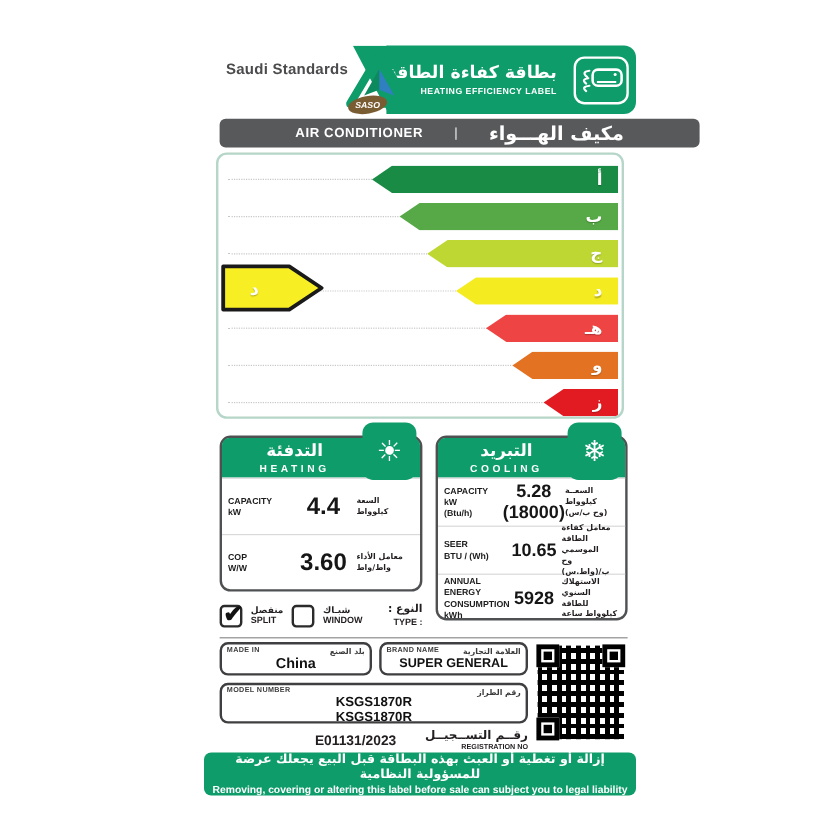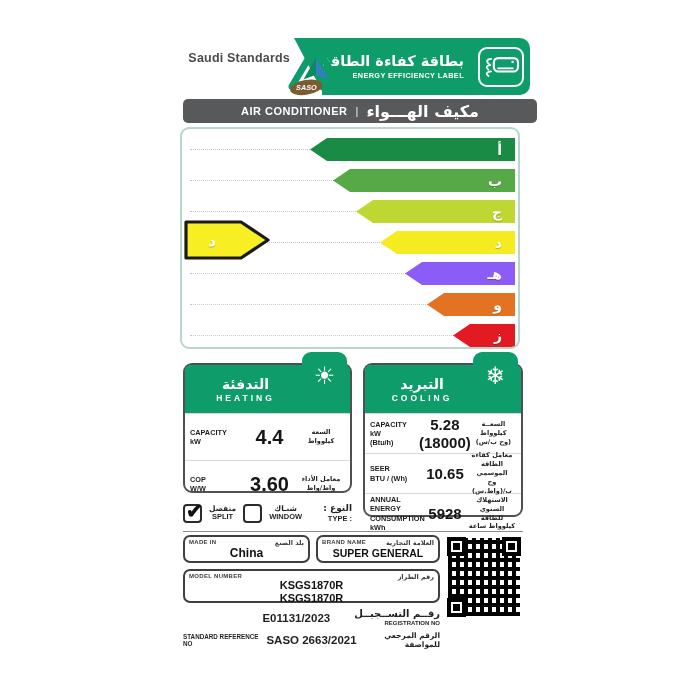--- a/index.html
+++ b/index.html
@@ -18,22 +18,22 @@
   .banner{position:absolute;left:152px;top:0;width:208px;height:57px;background:#0f9c6b;
     border-radius:0 10px 10px 0;display:flex;align-items:center;justify-content:flex-end}
   .banner-text{text-align:right;color:#fff;margin-right:8px}
   .banner-ar{font-size:14.5px;font-weight:bold}
   .banner-en{font-size:7.3px;font-weight:bold;letter-spacing:.4px;margin-top:2px}
   .ac-box{width:46px;height:40px;border:2px solid #fff;border-radius:9px;margin:0 6px 0 6px;
     display:flex;align-items:center;justify-content:center;flex:none}
   .saso-logo{position:absolute;left:116px;top:3px;width:60px;height:56px}
 
   
-  .product-bar{position:absolute;left:13px;top:61px;width:354px;height:24px;background:#58595b;
-    border-radius:5px;display:flex;align-items:center;justify-content:center;gap:8px;color:#fff}
+  .product-bar{position:absolute;left:13px;top:61px;width:400px;height:24px;background:#58595b;
+    border-radius:5px;display:flex;align-items:center;justify-content:center;gap:26px;color:#fff}
   .pb-en{font-size:11px;font-weight:bold;letter-spacing:.5px}
   .pb-div{font-size:11px;opacity:.9}
   .pb-ar{font-size:16px;font-weight:bold}
 
   
   .scale-box{position:absolute;left:10px;top:89px;width:340px;height:222px;background:#fff;
     border:2px solid #b5d6c8;border-radius:9px;padding-top:5px;overflow:hidden}
   .grade-row{position:relative;height:31px}
   .leader{position:absolute;left:8px;right:8px;top:15px;border-top:1.6px dotted #c7c7c7}
   .grade-arrow{position:absolute;right:3px;top:4px;height:23px;display:flex;align-items:center;
@@ -41,48 +41,48 @@
     clip-path:polygon(0 50%,17px 0,100% 0,100% 100%,17px 100%)}
   .grade-letter{color:#fff;font-weight:bold;font-size:14px;font-family:"DejaVu Sans",sans-serif;
     text-shadow:0 1px 1px rgba(0,0,0,.25)}
   .indicator{position:absolute;left:14px;top:181px;width:88px;height:42px}
 
   
   .panel{position:absolute;background:#fff;border:2px solid #4f5052;border-radius:9px}
   .panel-tab{position:absolute;top:-13px;width:45px;height:48px;background:#0f9c6b;border-radius:9px;
     display:flex;align-items:center;justify-content:center}
   .tab-glyph{color:#fff;font-size:24px;font-family:"DejaVu Sans",sans-serif;line-height:1}
-  .panel-head{height:48px;background:#0f9c6b;border-radius:6px 6px 0 0;color:#fff;
+  .panel-head{height:33px;background:#0f9c6b;border-radius:6px 6px 0 0;color:#fff;
     display:flex;flex-direction:column;align-items:center;justify-content:center}
   .ph-ar{font-size:14px;font-weight:bold}
   .ph-en{font-size:8.5px;font-weight:bold;letter-spacing:3px;margin-top:1px}
   .heat{left:13px;top:325px;width:169px;height:130px}
   .heat .panel-tab{right:3px}
   .heat .panel-head{padding-right:44px}
   .cool{left:193px;top:325px;width:160px;height:154px}
   .cool .panel-tab{right:3px}
   .cool .panel-head{padding-right:42px}
   .prow{display:flex;align-items:center;padding:0 5px;border-top:1px solid #d9d9d9}
   .prow:first-of-type{border-top:none}
   .heat .prow{height:47px}
   .cool .prow{height:40px}
   .elab{width:52px;font-size:7.3px;font-weight:bold;line-height:1.25;color:#1c1c1c}
   .pval{flex:1;text-align:center;font-weight:bold;color:#161616}
   .heat .pval{font-size:20px}
   .cool .pval{font-size:15px;line-height:1.15}
-  .alab{width:48px;font-size:6.6px;font-weight:bold;text-align:center;line-height:1.35;
+  .alab{width:48px;font-size:6.6px;font-weight:bold;text-align:left;line-height:1.35;
     font-family:"DejaVu Sans",sans-serif;direction:rtl}
 
   
   .type-row{position:absolute;left:13px;top:461px;width:169px;height:28px;display:flex;
     align-items:center;gap:7px}
   .cb{width:19px;height:19px;border:2px solid #2b2b2b;border-radius:4px;background:#fff;
     position:relative;flex:none}
   .check{position:absolute;left:1px;top:-7px;font-size:20px;font-weight:bold;color:#111}
-  .cb-lab{text-align:center;line-height:1.1}
+  .cb-lab{text-align:left;line-height:1.1}
   .cb-ar{font-size:7.5px;font-weight:bold}
   .cb-en{font-size:7.5px;font-weight:bold}
   .type-lab{margin-left:auto;text-align:right;line-height:1.2}
   .type-ar{font-size:9px;font-weight:bold}
   .type-en{font-size:7.5px;font-weight:bold}
 
   .hline{position:absolute;left:13px;top:493px;width:340px;border-top:1.5px solid #8d8d8d}
 
   
   .ibox{position:absolute;border:2px solid #3f3f41;border-radius:7px;background:#fff}
@@ -135,21 +135,21 @@
   <div class="label">
 
     <div class="org">
       <div class="org-en">Saudi Standards</div>
     </div>
 
     <div class="banner-wedge"></div>
     <div class="banner">
       <div class="banner-text">
         <div class="banner-ar ar">بطاقة كفاءة الطاقة</div>
-        <div class="banner-en">ENERGY EFFICIENCY LABEL</div>
+        <div class="banner-en">HEATING EFFICIENCY LABEL</div>
       </div>
       <div class="ac-box">
         <svg width="40" height="34" viewBox="0 0 44 38">
           <rect x="14" y="9" width="27" height="15" rx="5" fill="none" stroke="#fff" stroke-width="2.4"></rect>
           <line x1="18" y1="20.5" x2="36" y2="20.5" stroke="#fff" stroke-width="2"></line>
           <circle cx="35" cy="13.5" r="1.4" fill="#fff"></circle>
           <path d="M11 10 q-8 1 -2 6" stroke="#fff" stroke-width="2" fill="none" stroke-linecap="round"></path>
           <path d="M10 17 q-7 1 -2 5" stroke="#fff" stroke-width="2" fill="none" stroke-linecap="round"></path>
           <path d="M11 24 q-8 1 -3 5" stroke="#fff" stroke-width="2" fill="none" stroke-linecap="round"></path>
         </svg>
@@ -190,21 +190,21 @@
         </div>
       </div>
       <div class="grade-row">
         <div class="leader"></div>
         <div class="grade-arrow" style="width: 135px; background: rgb(244, 235, 33);">
           <span class="grade-letter">د</span>
         </div>
       </div>
       <div class="grade-row">
         <div class="leader"></div>
-        <div class="grade-arrow" style="width: 110px; background: #8b5cf6;">
+        <div class="grade-arrow" style="width: 110px; background: #ef4444;">
           <span class="grade-letter">هـ</span>
         </div>
       </div>
       <div class="grade-row">
         <div class="leader"></div>
         <div class="grade-arrow" style="width: 88px; background: rgb(227, 114, 34);">
           <span class="grade-letter">و</span>
         </div>
       </div>
       <div class="grade-row">
@@ -355,15 +355,19 @@
       <span class="std-ar ar">الرقم المرجعي للمواصفة</span>
     </div>
 
     <div class="qr">
       <div class="qr-tex"></div>
       <div class="finder f1"></div>
       <div class="finder f2"></div>
       <div class="finder f3"></div>
     </div>
 
+    <div class="footer">
+      <div class="foot-ar ar">إزالة أو تغطية أو العبث بهذه البطاقة قبل البيع يجعلك عرضة للمسؤولية النظامية</div>
+      <div class="foot-en">Removing, covering or altering this label before sale can subject you to legal liability</div>
+    </div>
 
   </div>
 </div>
 
 </body></html>

